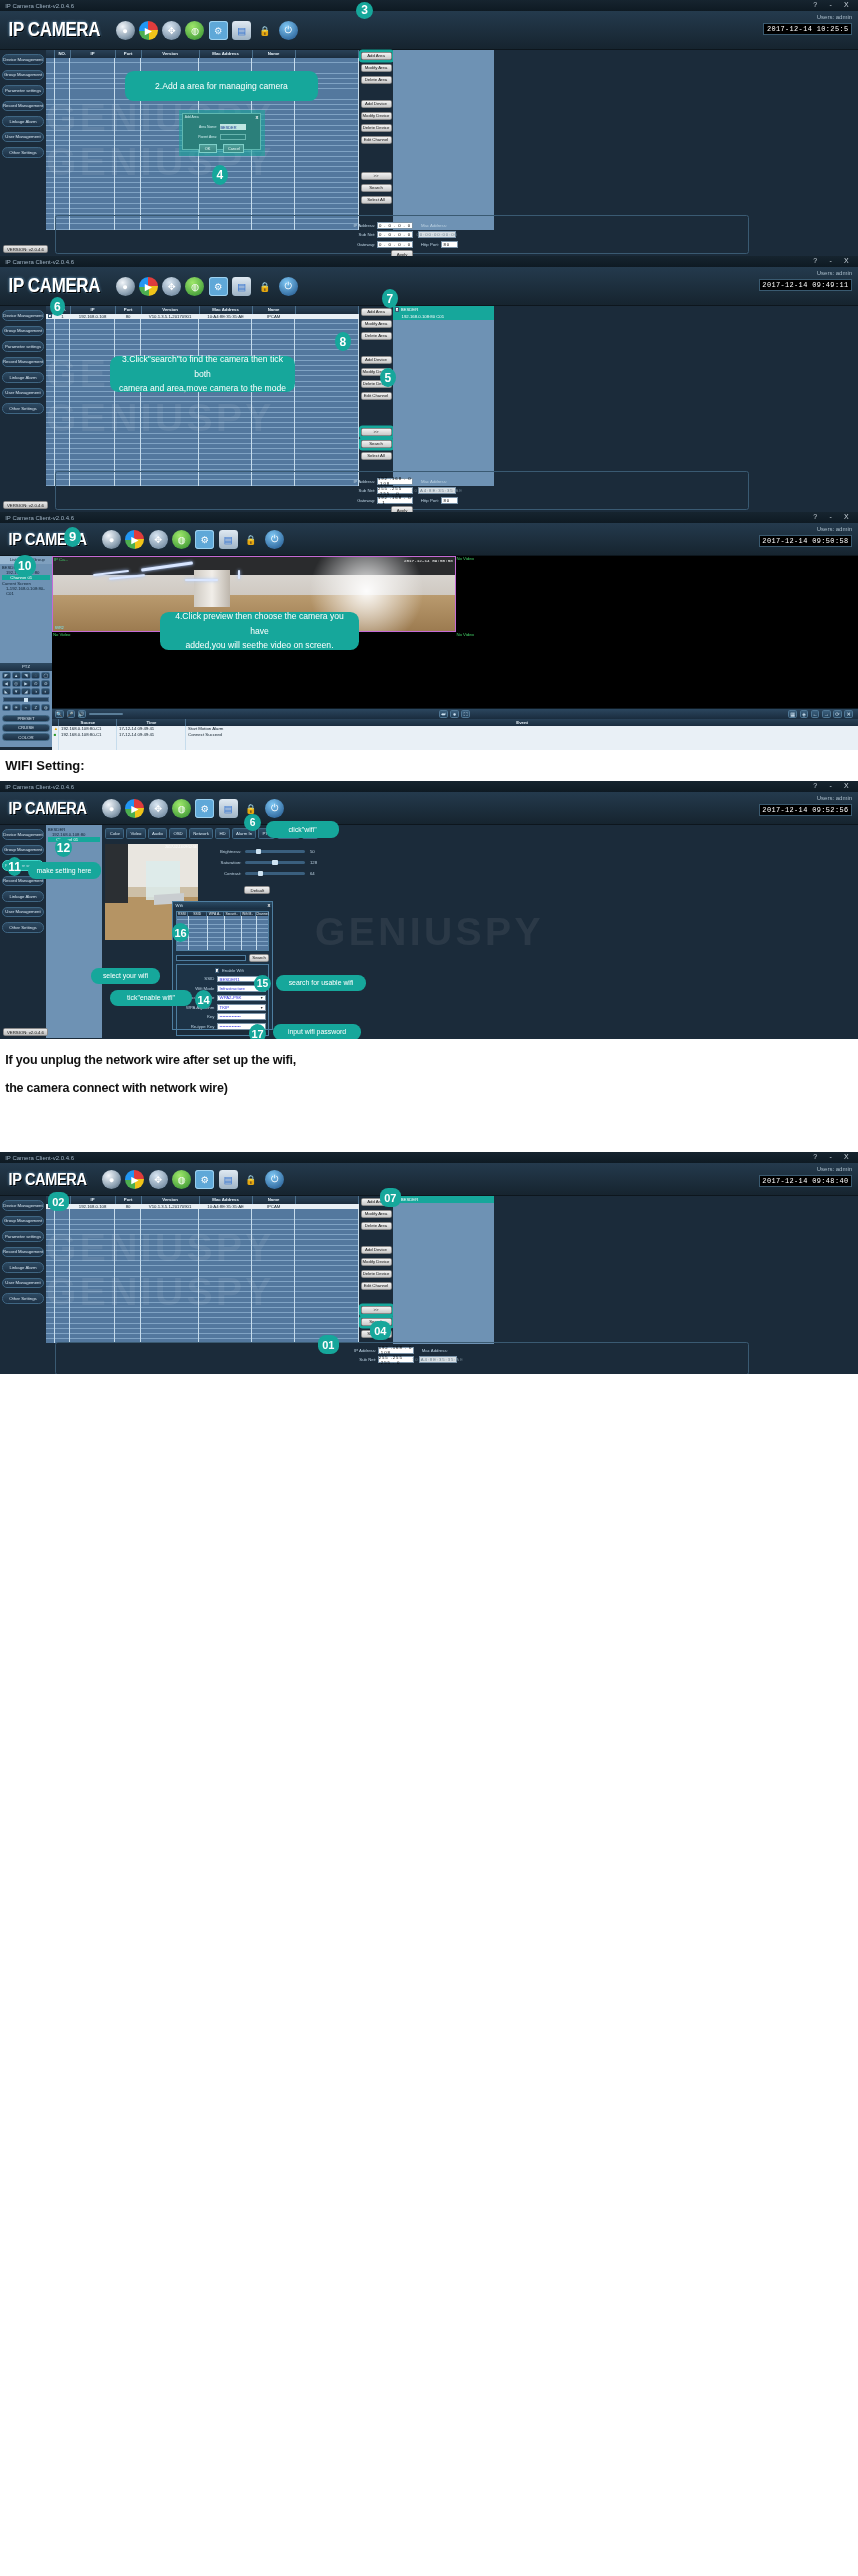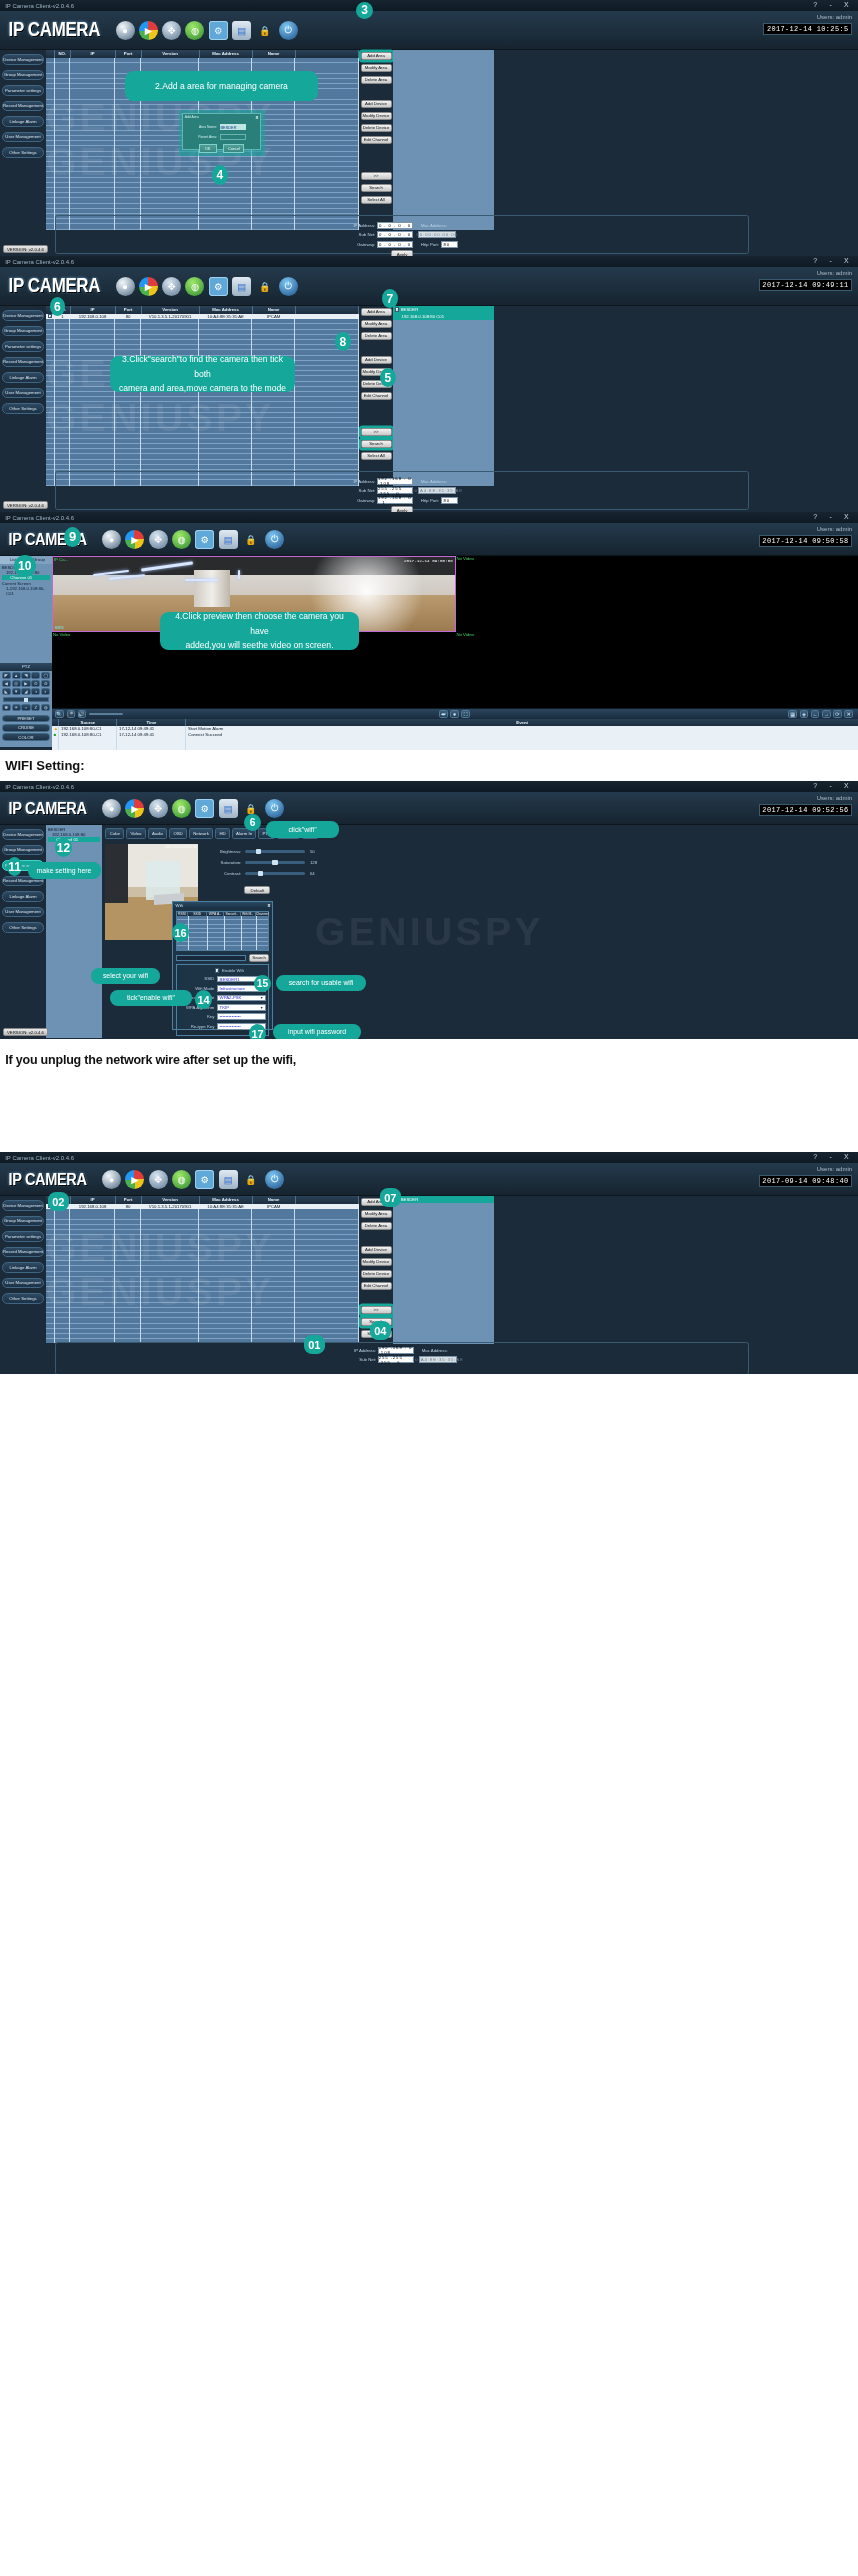--- a/index.html
+++ b/index.html
@@ -937,20 +937,21 @@
   <div class="badge" style="left:244px; top:33px; width:17px; height:17px; font-size:10.3px;">6</div>
   <div class="badge" style="left:195px; top:209px; width:17px; height:19px; font-size:11px;">14</div>
   <div class="badge" style="left:254px; top:194px; width:17px; height:17px; font-size:10.3px;">15</div>
   <div class="badge" style="left:172px; top:142px; width:17px; height:19px; font-size:11px;">16</div>
   <div class="badge" style="left:249px; top:243px; width:17px; height:19px; font-size:11px;">17</div>
 
 </div>
 
 <div style="position:absolute; top:1039px; left:0; width:859px; height:113px; background:#fff; padding:6.9px 5.2px;">
   <div class="notetext">If you unplug the network wire after set up the wifi,</div>
+  <div class="notetext">the camera connect with network wire)</div>
 </div>
 
 <div class="app" style="top:1152px; height:222px;">
   <div class="titlebar">
     <span>IP Camera Client-v2.0.4.6</span>
     <span class="wincontrols">?  -  X</span>
   </div>
   <div class="header" style="height:33px;">
     <div class="logo" style="font-size:14.6px;">IP CAMERA</div>
     <div class="toolbar">
@@ -958,21 +959,21 @@
       <div class="tbtn" style="background:conic-gradient(#e03c3c 0 25%,#f0c419 0 50%,#4caf50 0 75%,#2196f3 0 100%);">▶</div>
       <div class="tbtn" style="background:radial-gradient(circle at 40% 30%,#d9e6f2,#5c7790);">✥</div>
       <div class="tbtn" style="background:radial-gradient(circle at 40% 30%,#9fe86b,#2e8b2e);">◍</div>
       <div class="tbtn sel">⚙</div>
       <div class="tbtn sq" style="background:linear-gradient(#dfe9f2,#9fb4c6);color:#2f6fd0;">▤</div>
       <div class="tbtn" style="background:none;color:#e9d77a;">🔒</div>
       <div class="tbtn" style="background:radial-gradient(circle at 40% 30%,#7fc8f5,#1c4f86);">⏻</div>
     </div>
     <div class="userinfo">
       <div class="u">Users: admin</div>
-      <div class="clock">2017-09-14 09:48:40</div>
+      <div class="clock">2017-12-14 09:48:40</div>
     </div>
   </div>
   <div class="body" style="height:148px;">
     <div class="sidebar">
       <div class="sb-item">Device Management</div>
       <div class="sb-item">Group Management</div>
       <div class="sb-item">Parameter settings</div>
       <div class="sb-item">Record Management</div>
       <div class="sb-item">Linkage Alarm</div>
       <div class="sb-item">User Management</div>
@@ -1051,18 +1052,18 @@
           <div class="rowf">
               <label>Sub Net:</label>
               <div class="ipfield">255 .255 .255 . 0</div>
             <span style="width:5.2px"></span>
               <div class="ipfield gray">10:A4:8E:35:35:AE</div>
             </div>
         </div>
       </div>
     </div>
   </div>
-  <div class="badge" style="left:304px; top:183px; width:20.6px; height:19px; font-size:11px; border-radius:40%;">01</div>
+  <div class="badge" style="left:318px; top:183px; width:20.6px; height:19px; font-size:11px; border-radius:40%;">01</div>
   <div class="badge" style="left:48px; top:40px; width:20.6px; height:19px; font-size:11px; border-radius:40%;">02</div>
   <div class="badge" style="left:380px; top:36px; width:20.6px; height:19px; font-size:11px; border-radius:40%;">07</div>
   <div class="badge" style="left:370px; top:169px; width:20.6px; height:19px; font-size:11px; border-radius:40%;">04</div>
 </div>
 
 
 </body></html>

